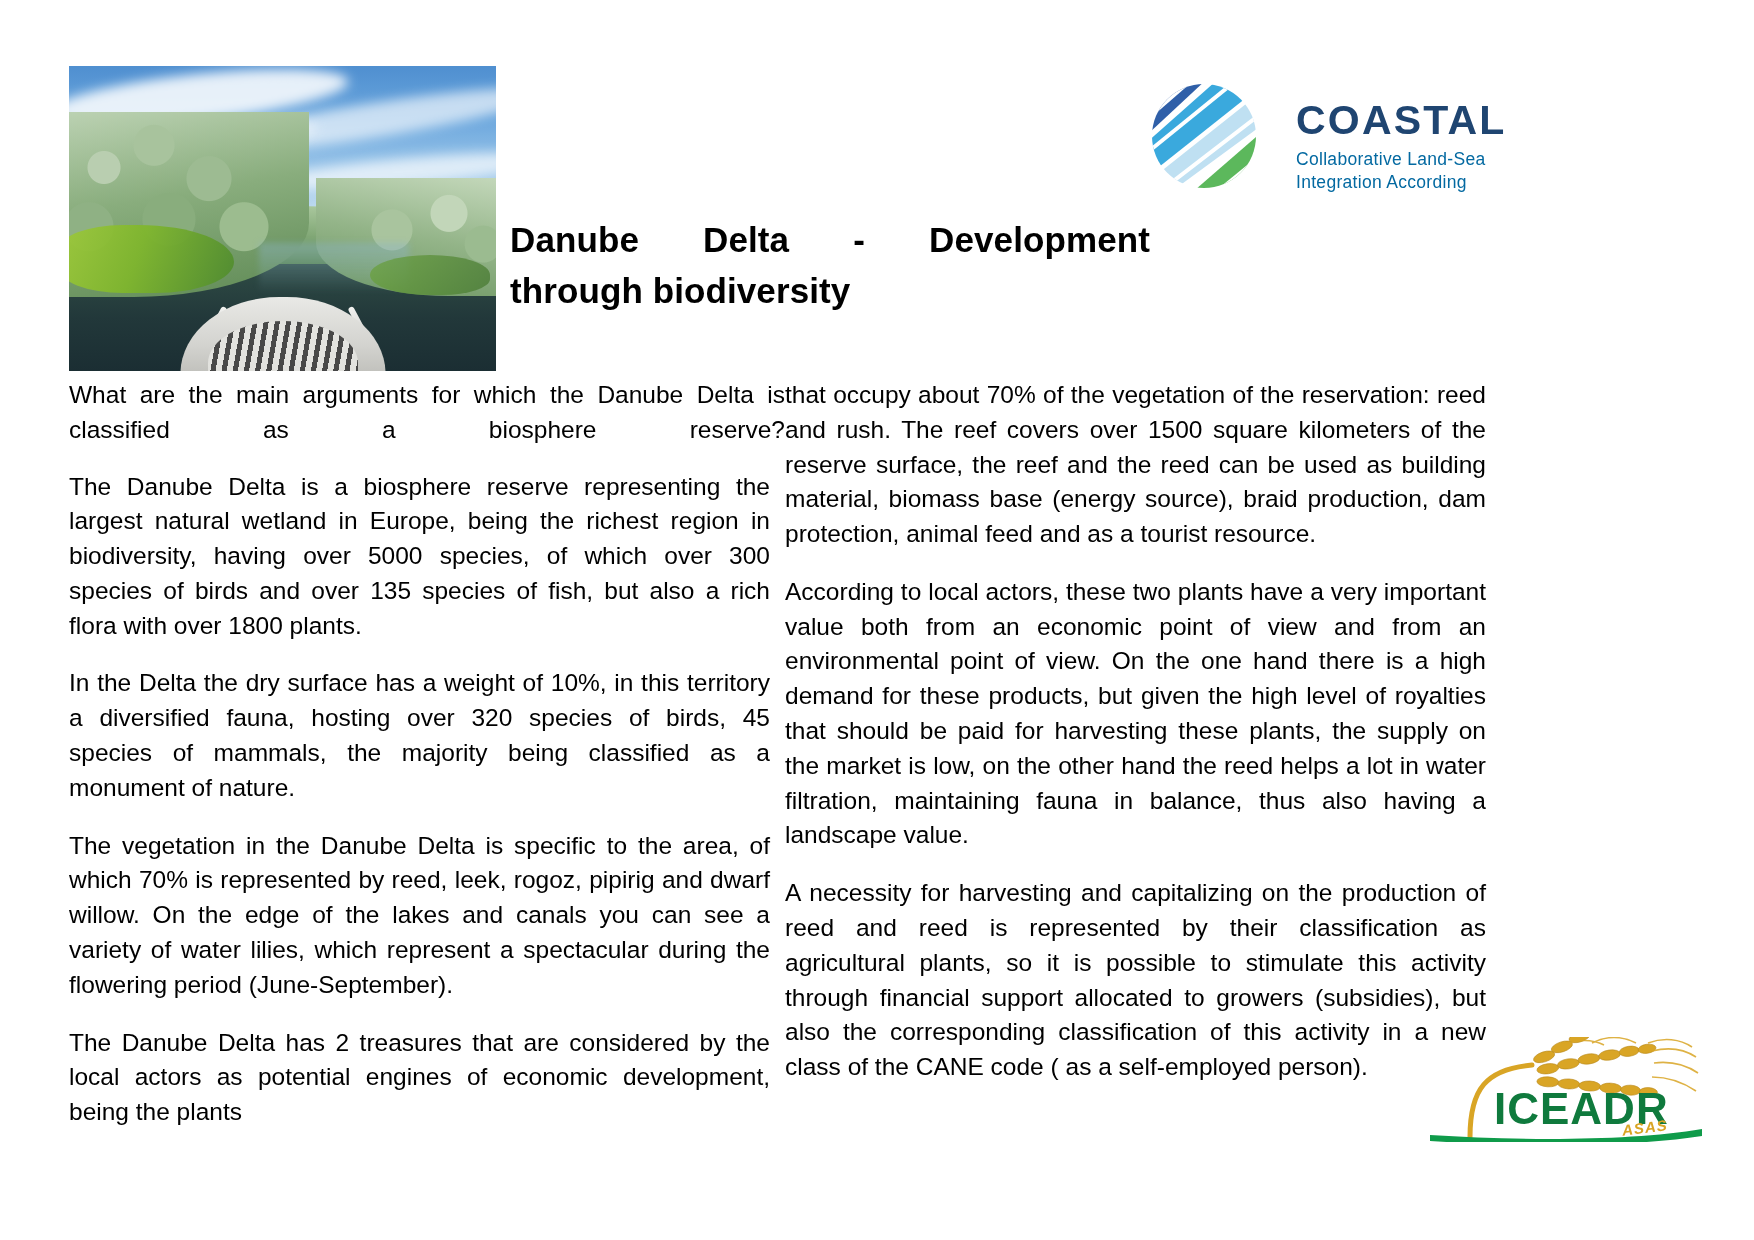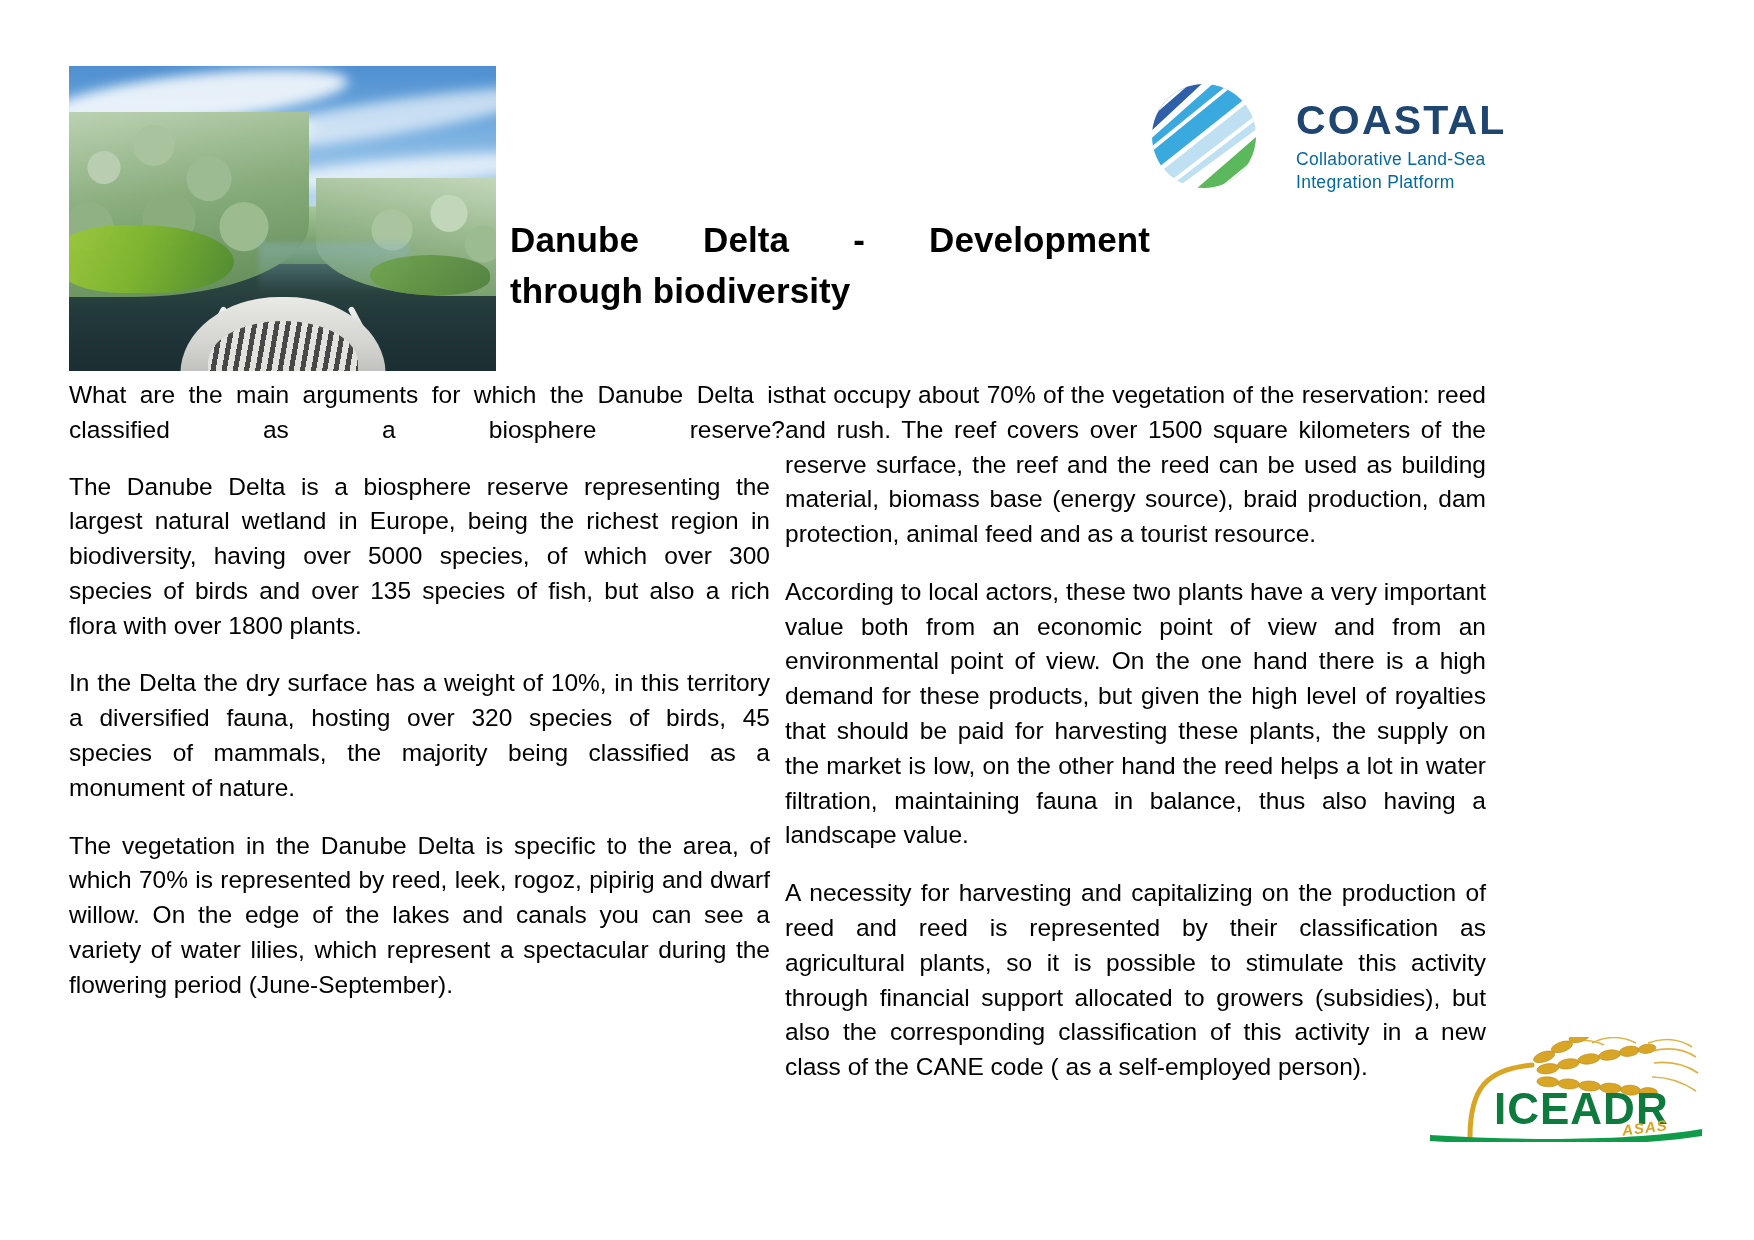--- a/index.html
+++ b/index.html
@@ -283,33 +283,34 @@
             <path d="M 16 152 L 138 52"></path>
             <path d="M 52 162 L 150 78"></path>
           </g>
         </g>
       </svg>
     </span>
     <div class="coastal-text">
       <div class="coastal-name">COASTAL</div>
       <div class="coastal-sub">
         <div>Collaborative Land-Sea</div>
-        <div>Integration Platform</div>
+        <div>Integration According</div>
       </div>
     </div>
   </div>
 </div>
 
 <div class="columns">
 
   <div class="col col-left">
     <h2 class="just-all">What are the main arguments for which the Danube Delta is classified as a biosphere reserve?</h2>
     <p>The Danube Delta is a biosphere reserve representing the largest natural wetland in Europe, being the richest region in biodiversity, having over 5000 species, of which over 300 species of birds and over 135 species of fish, but also a rich flora with over 1800 plants.</p>
     <p>In the Delta the dry surface has a weight of 10%, in this territory a diversified fauna, hosting over 320 species of birds, 45 species of mammals, the majority being classified as a monument of nature.</p>
     <p>The vegetation in the Danube Delta is specific to the area, of which 70% is represented by reed, leek, rogoz, pipirig and dwarf willow. On the edge of the lakes and canals you can see a variety of water lilies, which represent a spectacular during the flowering period (June-September).</p>
+    <p>The Danube Delta has 2 treasures that are considered by the local actors as potential engines of economic development, being the plants</p>
   </div>
 
   <div class="col col-right">
     <p>that occupy about 70% of the vegetation of the reservation: reed and rush. The reef covers over 1500 square kilometers of the reserve surface, the reef and the reed can be used as building material, biomass base (energy source), braid production, dam protection, animal feed and as a tourist resource.</p>
     <p>According to local actors, these two plants have a very important value both from an economic point of view and from an environmental point of view. On the one hand there is a high demand for these products, but given the high level of royalties that should be paid for harvesting these plants, the supply on the market is low, on the other hand the reed helps a lot in water filtration, maintaining fauna in balance, thus also having a landscape value.</p>
     <p>A necessity for harvesting and capitalizing on the production of reed and reed is represented by their classification as agricultural plants, so it is possible to stimulate this activity through financial support allocated to growers (subsidies), but also the corresponding classification of this activity in a new class of the CANE code ( as a self-employed person).</p>
   </div>
 </div>
 
 <div class="iceadr-logo">

